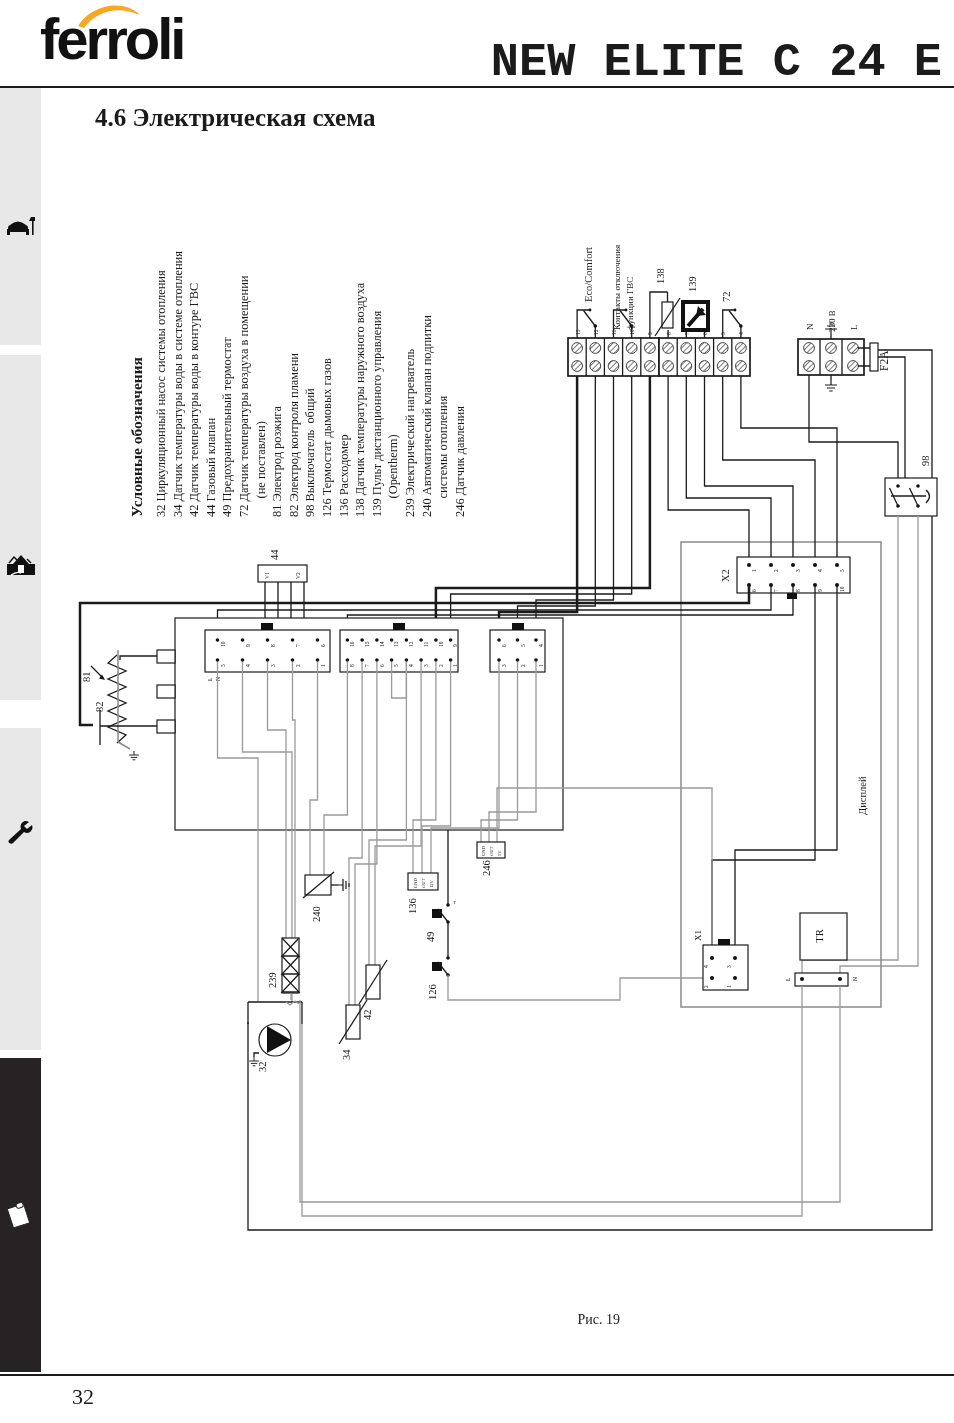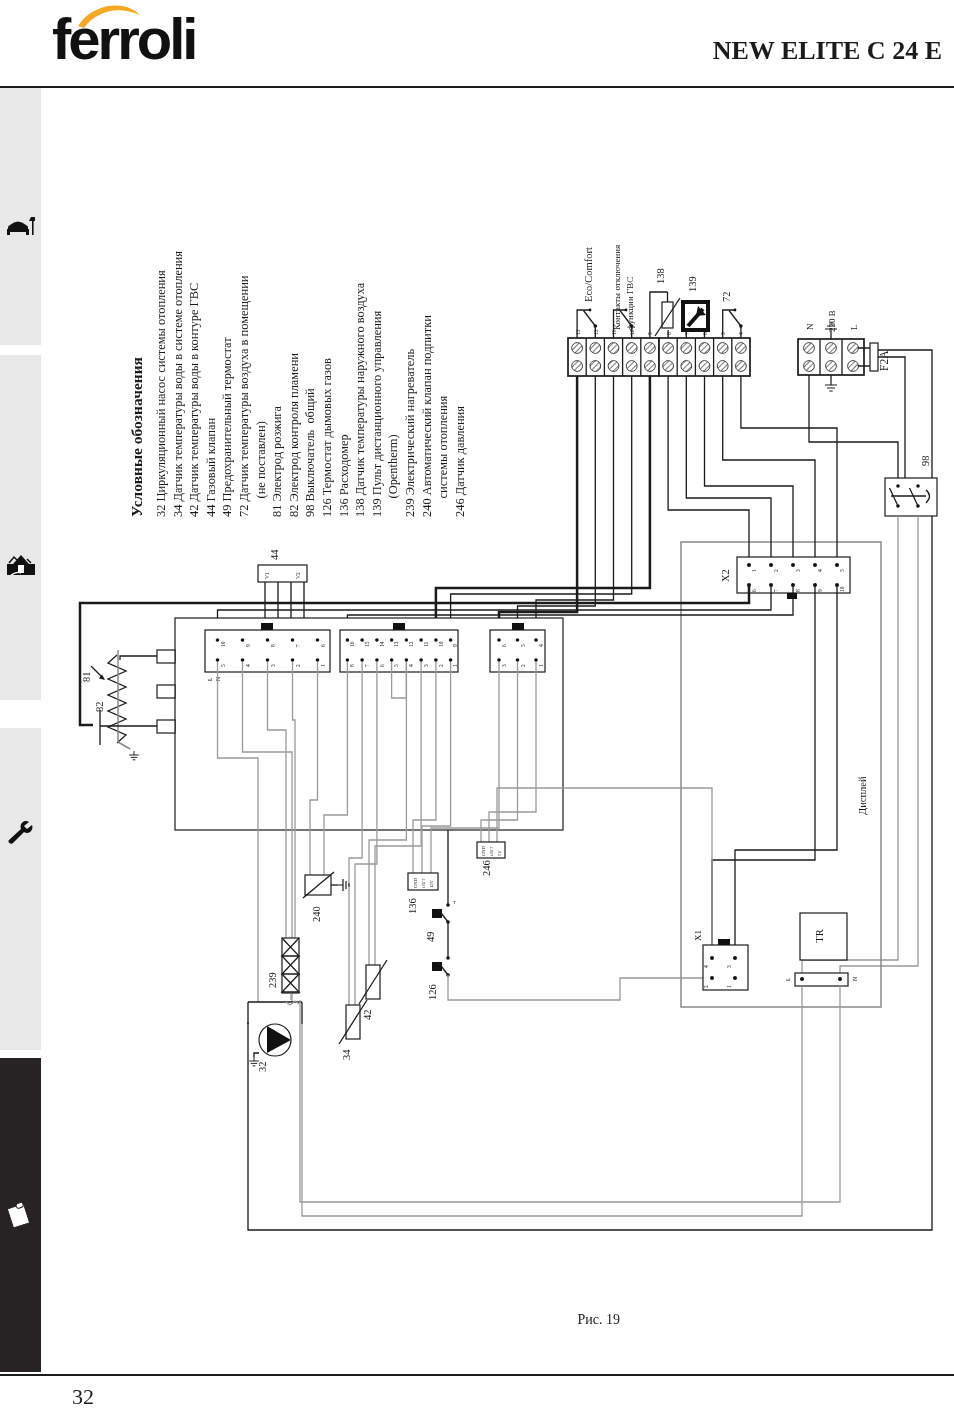--- a/index.html
+++ b/index.html
@@ -1,23 +1,23 @@
 <!DOCTYPE html>
 <html><head>
 <meta charset="utf-8">
 <style>
   html,body{margin:0;padding:0;background:#fff;}
   #page{position:relative;width:954px;height:1423px;background:#fff;overflow:hidden;
         font-family:"Liberation Serif",serif;color:#1b1b1b;}
   
-  #logo{position:absolute;left:52px;top:10px;font-family:"Liberation Sans",sans-serif;
+  #logo{position:absolute;left:40px;top:10px;font-family:"Liberation Sans",sans-serif;
         font-weight:800;font-size:58px;letter-spacing:-3px;color:#111;line-height:1;}
   #flame{position:absolute;left:78px;top:2px;}
-  #model{position:absolute;right:12px;top:36px;font-weight:bold;font-size:26px;
-         font-family:Liberation Serif, serif;letter-spacing:0px;}
+  #model{position:absolute;right:12px;top:36px;font-weight:bold;font-size:47px;
+         font-family:Liberation Mono, monospace;letter-spacing:0px;}
   #hrule{position:absolute;left:0;top:86px;width:954px;height:2px;background:#1b1b1b;}
   #frule{position:absolute;left:0;top:1374px;width:954px;height:2px;background:#1b1b1b;}
   #pagenum{position:absolute;left:72px;top:1384px;font-size:22px;}
   #caption{position:absolute;left:440px;top:1312px;width:180px;text-align:right;font-size:14px;}
   
   .sb{position:absolute;left:0;width:41px;background:#e8e8e8;}
   .sb.black{background:#272324;}
   .sb .ic{position:absolute;left:7px;}
   
   #sectitle{position:absolute;left:95px;top:104px;font-size:25px;font-weight:bold;}
@@ -79,20 +79,21 @@
       <path d="M2,20 L14,9 C12,4 17,-1 22,2 L17,6 L20,9 L25,5 C27,10 22,15 17,12 L6,23 C4,25 0,22 2,20 Z" fill="#111"></path>
     </svg>
   </div>
   <div class="sb black" style="top:1058px;height:314px;">
     <svg class="ic" style="top:143px;" width="28" height="28" viewBox="0 0 28 28">
       <rect x="3" y="5" width="17" height="20" transform="rotate(-18 11 15)" fill="#fff" stroke="#272324"></rect>
       <rect x="9" y="2" width="7" height="5" rx="2" transform="rotate(-18 12 4)" fill="#fff" stroke="#272324"></rect>
     </svg>
   </div>
 
+  <div id="sectitle">4.6 Электрическая схема</div>
 
   <div id="legendbox">
     <div id="legendrot">
       <div class="lg-title">Условные обозначения</div>
       <div class="lg-line">32 Циркуляционный насос системы отопления</div>
       <div class="lg-line">34 Датчик температуры воды в системе отопления</div>
       <div class="lg-line">42 Датчик температуры воды в контуре ГВС</div>
       <div class="lg-line">44 Газовый клапан</div>
       <div class="lg-line">49 Предохранительный термостат</div>
       <div class="lg-line">72 Датчик температуры воздуха в помещении</div>

